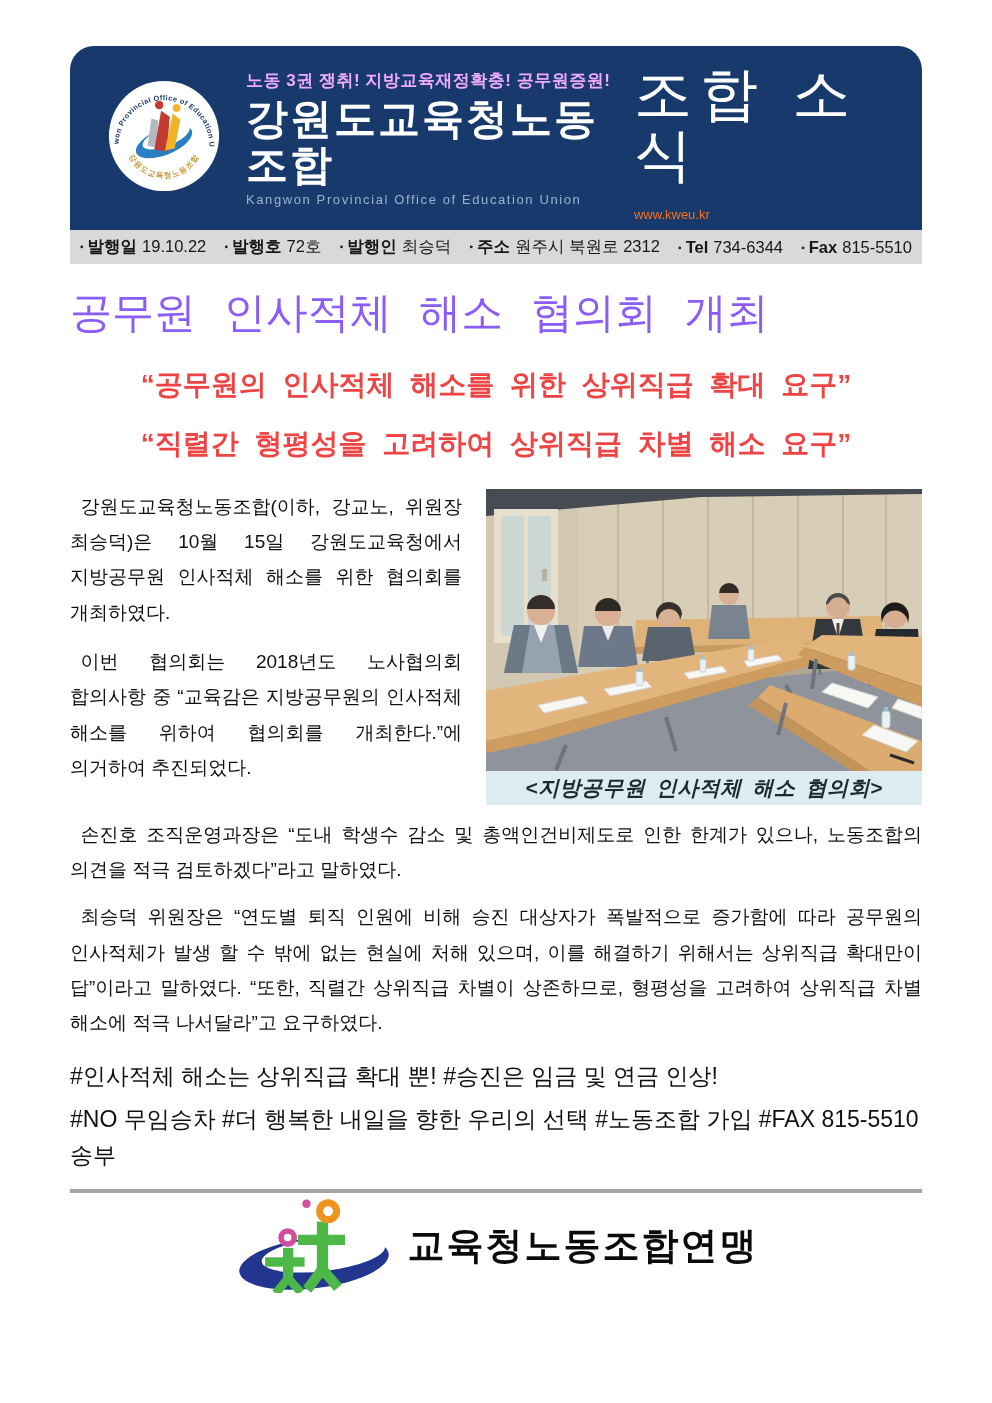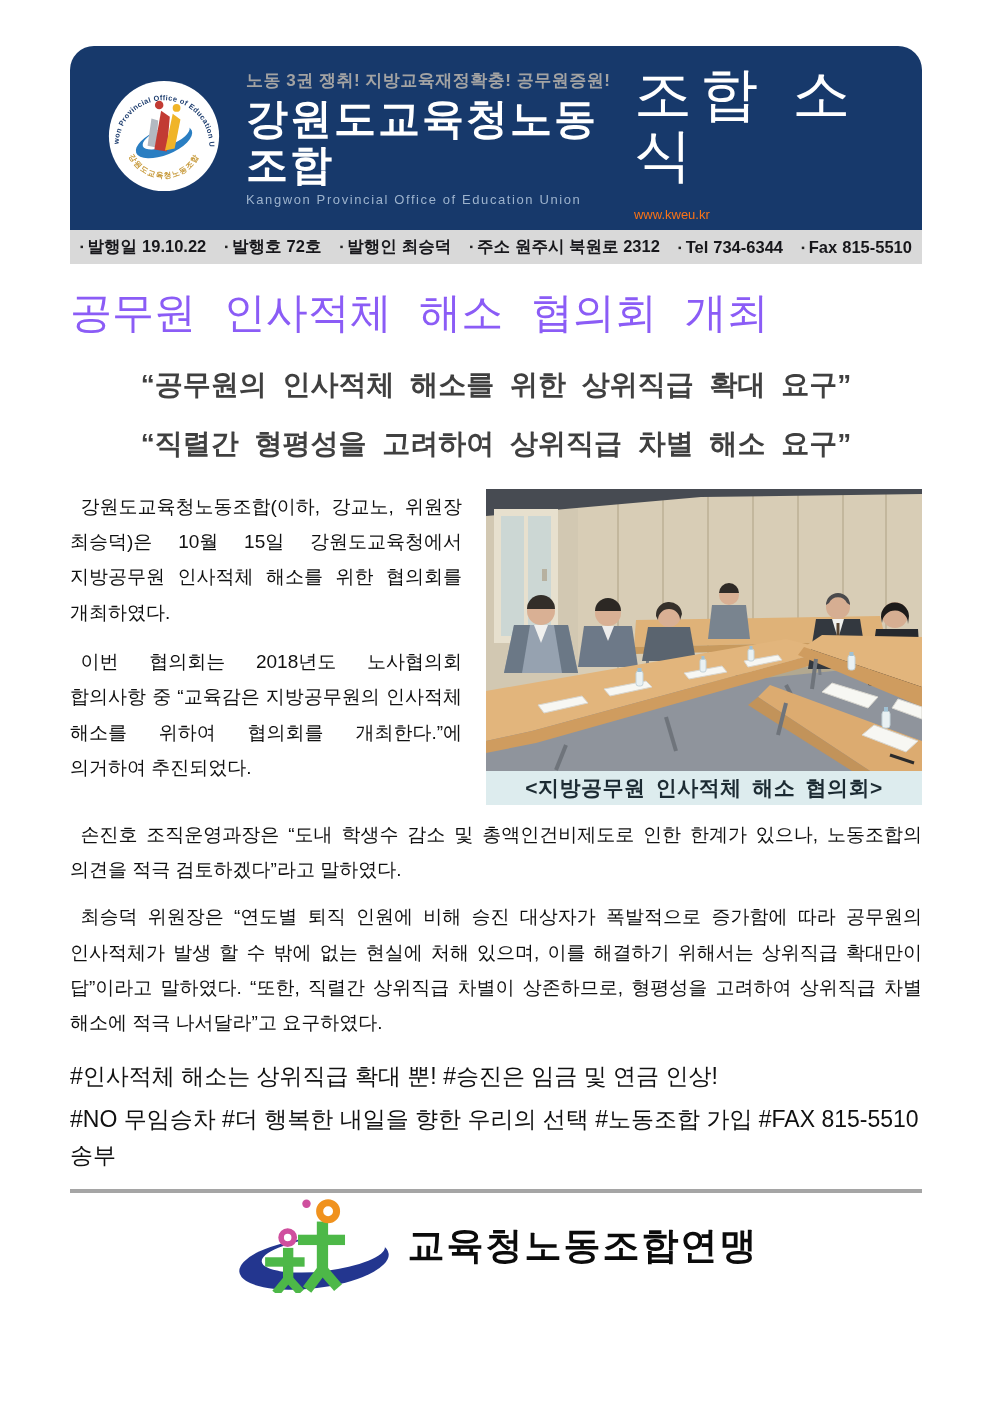--- a/index.html
+++ b/index.html
@@ -9,57 +9,57 @@
   }
   .page{width:852px;margin:0 auto;padding-top:46px;}
 
   
   .masthead{
     background:#17396b;border-radius:24px 24px 0 0;height:184px;
     display:flex;align-items:center;padding:0 26px;box-sizing:border-box;
   }
   .logo-wrap{flex:0 0 auto;margin-left:10px;}
   .org-block{margin-left:24px;display:flex;flex-direction:column;}
-  .slogan{color:#a3a3a3;font-size:17px;font-weight:700;letter-spacing:.5px;}
+  .slogan{color:#f0abfc;font-size:17px;font-weight:700;letter-spacing:.5px;}
   .org-name{color:#ffffff;font-size:42px;font-weight:600;letter-spacing:2px;margin-top:4px;line-height:1.1;}
   .org-name-en{color:#9db3cd;font-size:13px;letter-spacing:1.6px;margin-top:4px;}
   .mast-right{margin-left:auto;display:flex;flex-direction:column;padding-right:6px;}
   .mast-title{
     color:#ffffff;font-family:"DejaVu Serif", serif;font-size:58px;font-weight:500;
     letter-spacing:8px;line-height:1.05;margin-top:10px;
   }
   .mast-site{color:#f97316;font-size:13px;margin-top:22px;}
 
   
   .pubrow{
     background:#d9d9d9;height:34px;display:flex;align-items:center;
     justify-content:space-between;padding:0 10px;box-sizing:border-box;
   }
   .pubitem{font-size:16.5px;font-weight:700;color:#17171b;white-space:nowrap;}
   .pubitem::before{content:"▪";font-size:10px;vertical-align:2px;margin-right:4px;color:#222;}
-  .pubitem .val{margin-left:5px;font-weight:700;}
+  .pubitem .val{margin-left:5px;font-weight:400;}
 
   
   .headline{
     margin-top:24px;text-align:left;color:#8b5cf6;font-size:42px;font-weight:400;
     word-spacing:16px;letter-spacing:0px;line-height:1.2;
   }
-  .subline{ text-align:center;color:#404040;font-weight:700;font-size:28px;word-spacing:8px;line-height:1.3;}
+  .subline{ text-align:center;color:#ef4444;font-weight:700;font-size:28px;word-spacing:8px;line-height:1.3;}
   .subline.first{margin-top:16px;}
   .subline.second{margin-top:8px;}
 
   
   .content-row{margin-top:26px;display:flex;gap:24px;}
   .col-text{flex:1 1 auto;min-width:0;}
   .para{
     font-size:19px;line-height:1.86;text-align:justify;text-indent:0.55em;
     word-break:keep-all;margin:0;
   }
   .col-text .para + .para{margin-top:14px;}
-  .col-photo{flex:0 0 436px;width:436px;}
+  .col-photo{flex:0 0 436px;width:436px;font-style:italic;}
   .photo-svg{display:block;width:436px;height:282px;}
   .photo-caption{
     background:#ddecee;height:34px;display:flex;align-items:center;justify-content:center;
     font-size:21px;font-weight:600;color:#1c2b33;letter-spacing:.5px;word-spacing:4px;
   }
   .wide{margin-top:12px;}
   .hashtags{margin-top:18px;}
   .hash-line{font-size:23px;margin:0;line-height:1.55;word-break:keep-all;}
   .hash-line + .hash-line{margin-top:8px;}
 

